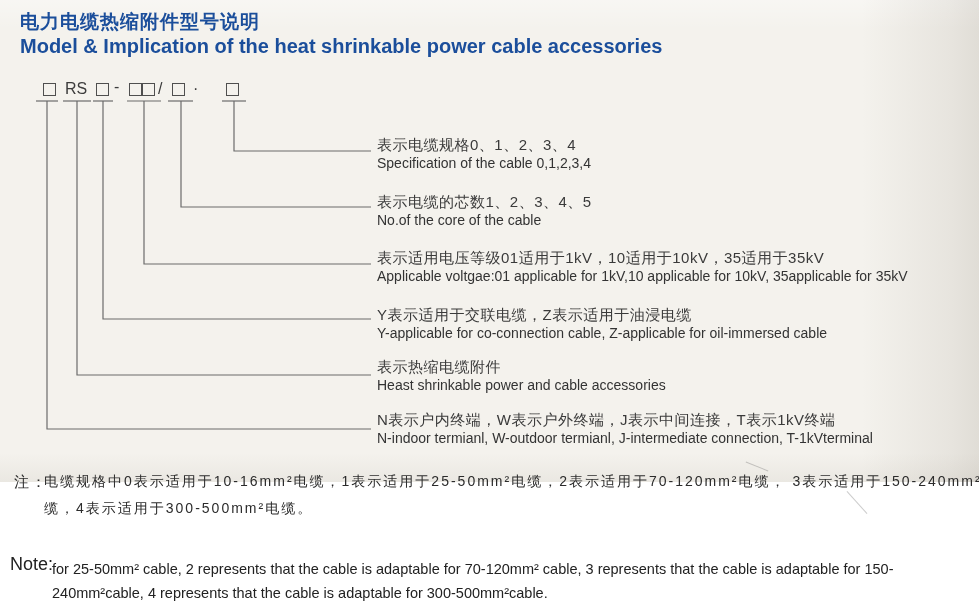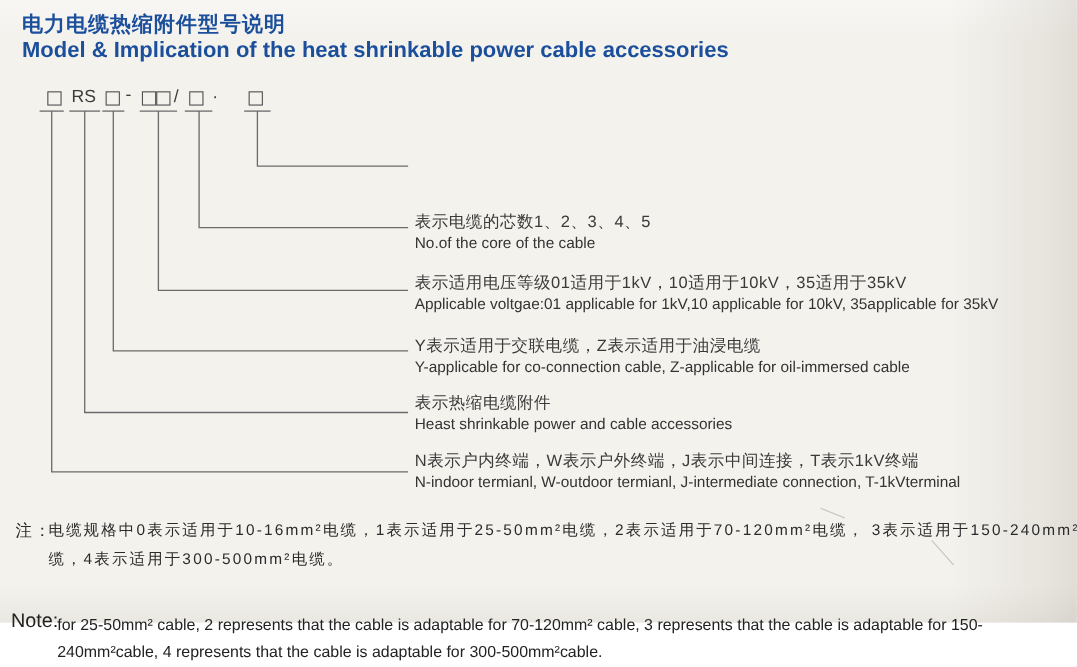--- a/index.html
+++ b/index.html
@@ -3,21 +3,21 @@
 <meta charset="utf-8">
 <style>
   html, body { margin: 0; padding: 0; }
   body {
     width: 979px; height: 606px;
     font-family: "Liberation Sans", "DejaVu Sans", sans-serif;
     overflow: hidden;
   }
   .page {
     position: relative;
-    width: 979px; height: 566px;
+    width: 979px; height: 482px;
     background:
       linear-gradient(to right, rgba(0,0,0,0) 88%, rgba(120,110,95,0.10) 97%, rgba(120,110,95,0.16) 100%),
       linear-gradient(to bottom, rgba(255,255,255,0.35) 0%, rgba(0,0,0,0) 6%, rgba(0,0,0,0) 94%, rgba(120,110,95,0.08) 100%),
       #f4f2ed;
     color: #2e2e2e;
   }
   
   .title-zh {
     position: absolute; left: 20px; top: 9px;
     font-size: 19px; font-weight: bold; letter-spacing: 1px;
@@ -95,20 +95,22 @@
       <path d="M234,101 V151 H371"></path>
       <path d="M181,101 V207 H371"></path>
       <path d="M144,101 V264 H371"></path>
       <path d="M103,101 V319 H371"></path>
       <path d="M77,101  V375 H371"></path>
       <path d="M47,101  V429 H371"></path>
     </g>
   </svg>
 
   <div class="diagram-label" style="top:136px">
+    <div class="zh">表示电缆规格0、1、2、3、4</div>
+    <div class="en">Specification of the cable 0,1,2,3,4</div>
   </div>
   <div class="diagram-label" style="top:193px">
     <div class="zh">表示电缆的芯数1、2、3、4、5</div>
     <div class="en">No.of the core of the cable</div>
   </div>
   <div class="diagram-label" style="top:249px">
     <div class="zh">表示适用电压等级01适用于1kV，10适用于10kV，35适用于35kV</div>
     <div class="en">Applicable voltgae:01 applicable for 1kV,10 applicable for 10kV, 35applicable for 35kV</div>
   </div>
   <div class="diagram-label" style="top:358px">

